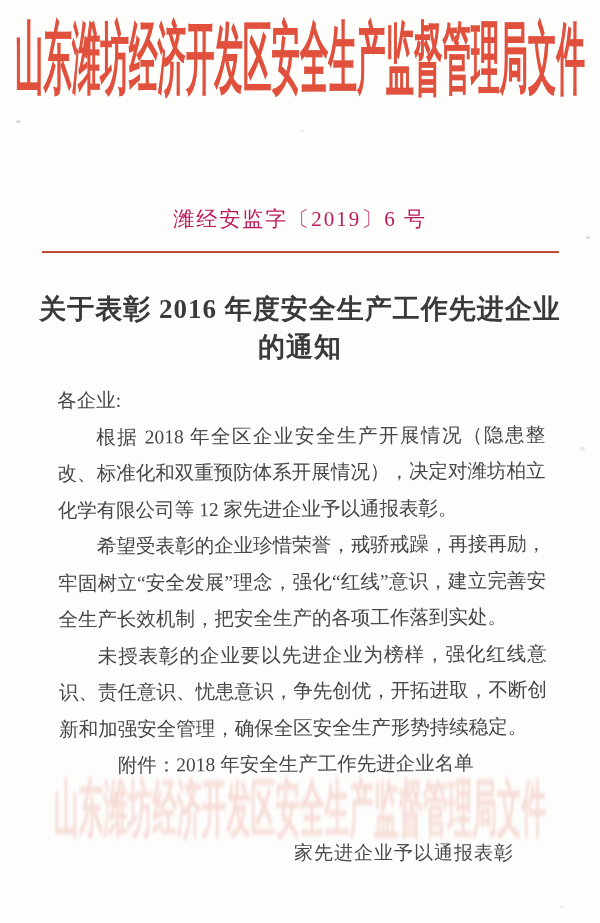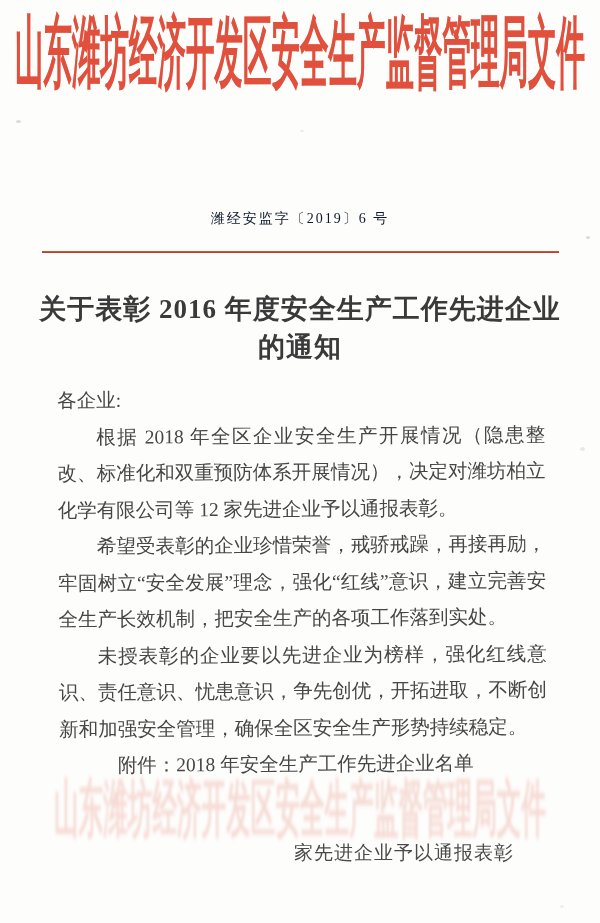--- a/index.html
+++ b/index.html
@@ -8,43 +8,43 @@
     width: 600px;
     height: 923px;
     background: #fdfdfc;
     overflow: hidden;
     font-family: "Liberation Serif", "DejaVu Serif", serif;
   }
 
   
   .masthead {
     position: absolute;
-    top: 4px; left: 0; right: 0; height: 90px;
-    display: flex; justify-content: center; align-items: flex-start;
+    top: 20px; left: 0; right: 0; height: 90px;
+    display: flex; justify-content: center; align-items: flex-end;
   }
   .masthead-text {
     font-family: "Liberation Sans", "DejaVu Sans", sans-serif;
     font-weight: bold;
     font-size: 74px;
     white-space: nowrap;
     color: #e0503c;
     transform: scale(0.385, 1.06);
     transform-origin: center center;
     text-shadow: 0 0 1px rgba(224, 80, 60, 0.55);
   }
 
   
   .doc-number {
     position: absolute;
     top: 204px; left: 0; right: 0;
     text-align: center;
-    font-size: 14px;
+    font-size: 21px;
     line-height: 30px;
     letter-spacing: 2px;
-    color: #0f172a;
+    color: #be185d;
   }
 
   
   .red-rule {
     position: absolute;
     top: 251px; left: 42px; right: 41px;
     height: 2px;
     background: linear-gradient(#d85a45, #a83a28);
   }
 

